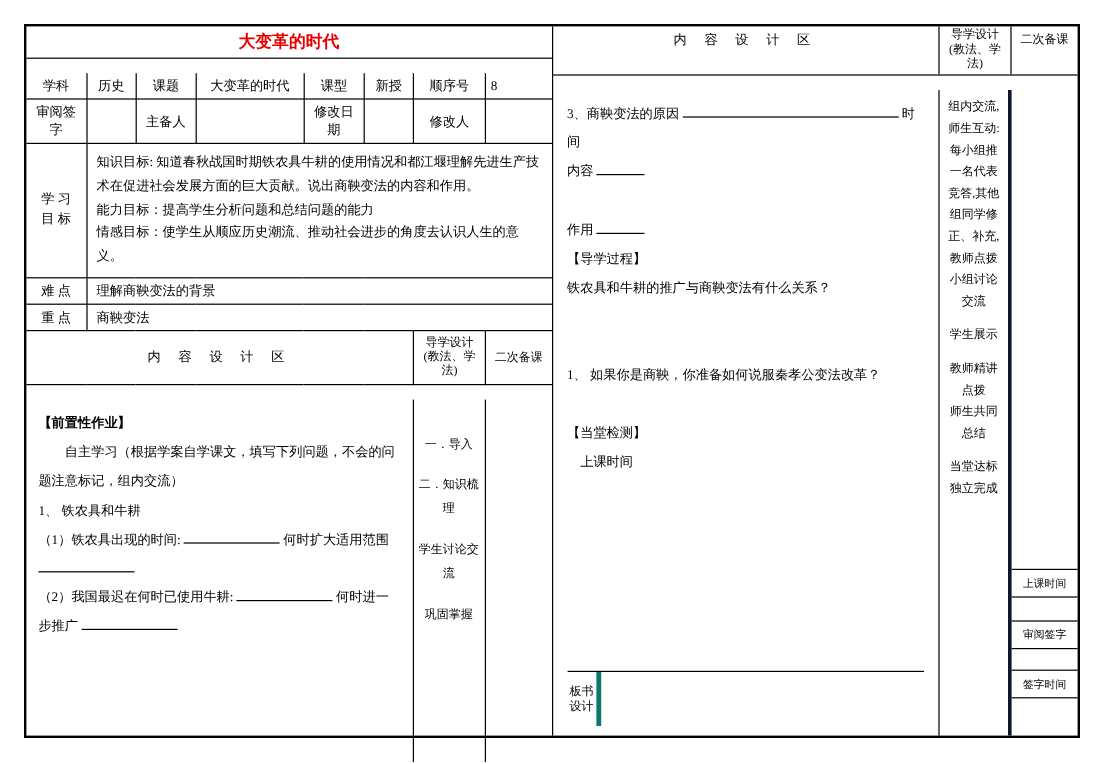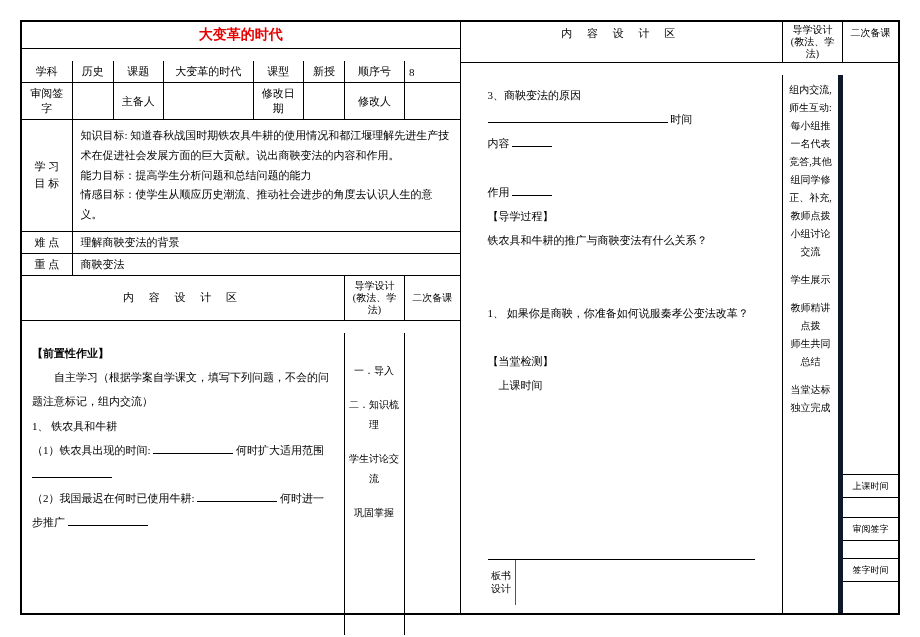--- a/index.html
+++ b/index.html
@@ -133,29 +133,29 @@
       padding: 4px;
       font-size: 10px;
     }
     .right-body {
       display: flex;
       flex: 1;
     }
     .right-content-main {
       flex: 1;
       border-right: 1px solid #000;
-      padding: 8px 27px;
+      padding: 8px 12px;
       line-height: 2.2;
       font-size: 11px;
       display: flex;
       flex-direction: column;
     }
     .right-method-col {
       width: 60px;
-      border-right: 5px solid #0f172a;
+      border-right: 3px solid #0f172a;
       padding: 6px 4px;
       text-align: center;
       line-height: 1.8;
       font-size: 10px;
     }
     .right-sec-col {
       width: 55px;
       display: flex;
       flex-direction: column;
     }
@@ -171,28 +171,27 @@
     .right-content-inner {
       flex: 1;
     }
     .br-row {
       display: flex;
       border-top: 1px solid #000;
       min-height: 46px;
     }
     .br-label {
       width: 28px;
-      border-right: 1px solid #0f766e;
+      border-right: 4px solid #0f766e;
       text-align: right;
       display: flex;
       align-items: center;
       justify-content: center;
       line-height: 1.3;
       font-size: 10px;
-      font-family: Liberation Mono, monospace;
     }
     .br-body {
       flex: 1;
     }
     .sec-stack {
       display: flex;
       flex-direction: column;
       height: 100%;
     }
     .sec-stack .sec-cell {

